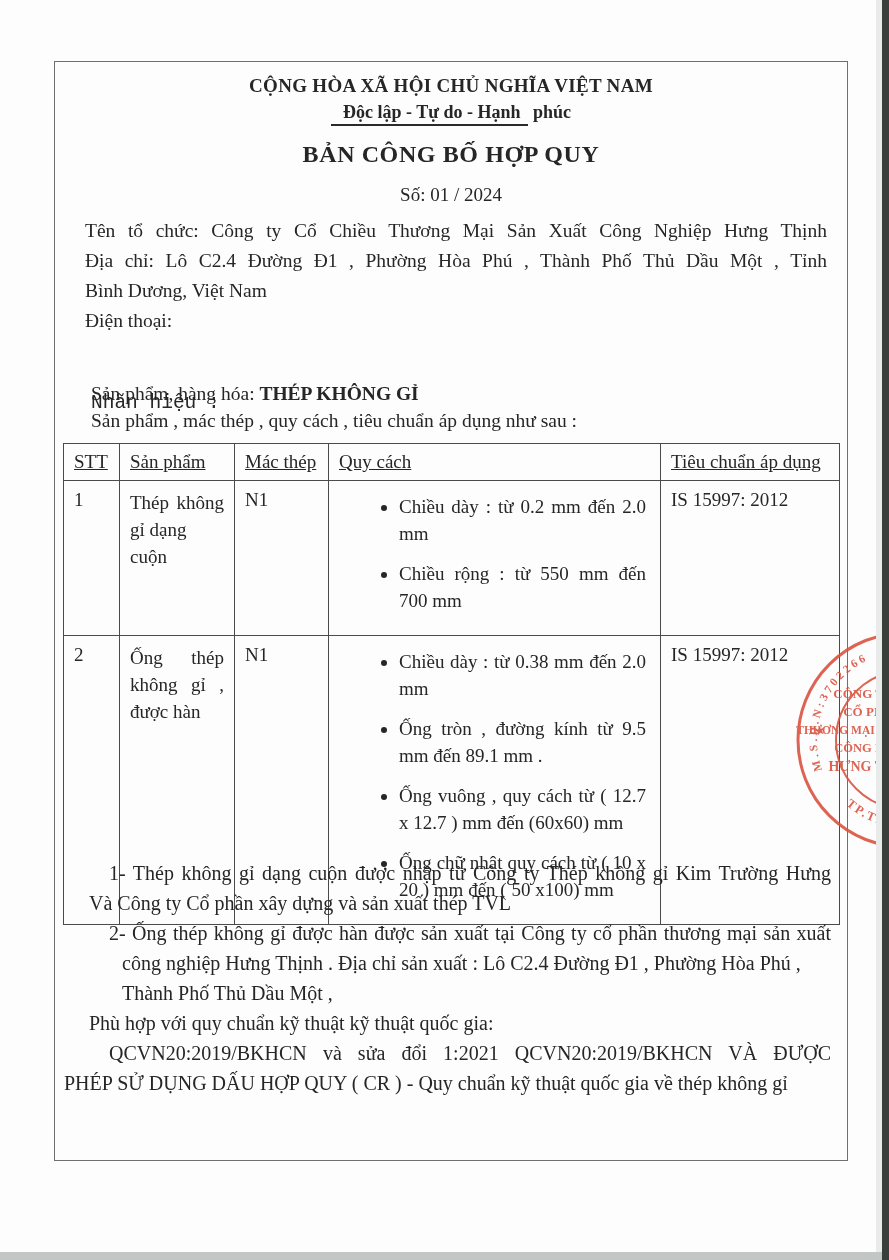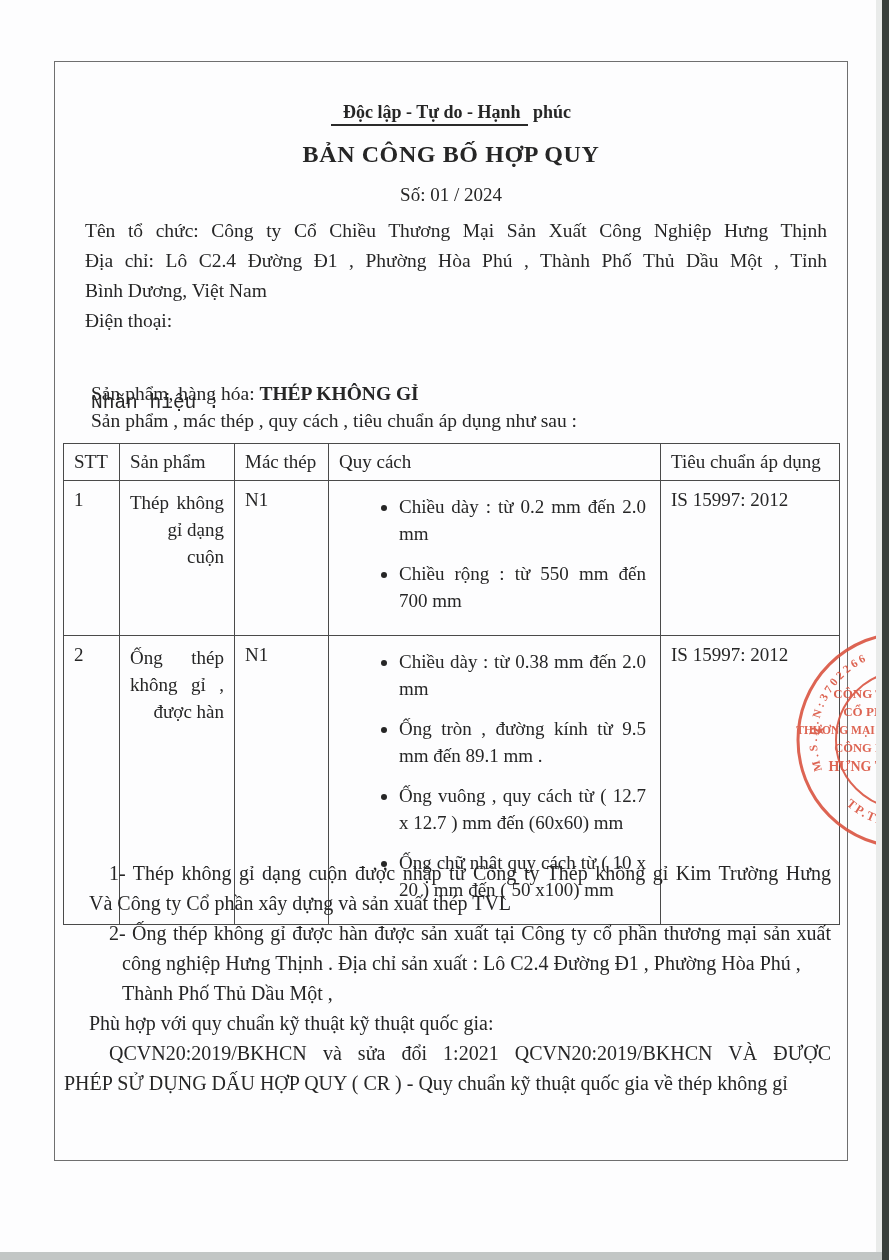--- a/index.html
+++ b/index.html
@@ -48,31 +48,31 @@
     table-layout:fixed;
     font-size:19px;
   }
   table.spec th, table.spec td {
     border:1.8px solid #4a4a4a;
     vertical-align:top;
     padding:8px 10px;
     font-weight:normal;
     text-align:left;
   }
-  table.spec thead th { height:24px; vertical-align:middle; padding:6px 10px; }
+  table.spec thead th { height:24px; vertical-align:middle; padding:6px 10px;text-decoration:underline; }
   col.c-stt  { width:56px; }
   col.c-sp   { width:115px; }
   col.c-mt   { width:94px; }
   col.c-qc   { width:332px; }
   col.c-tc   { width:179px; }
   th.th-stt, td.td-stt { text-align:center; }
   td.td-mt { text-align:center; }
   tr.r1 td { height:80px; }
   tr.r2 td { height:218px; }
-  .sp-lines div { line-height:27px;text-align:right; }
+  .sp-lines div { line-height:27px; }
   .sp-lines div.j { text-align:justify; text-align-last:justify; }
   ul.specs { margin:4px 0 0 0; padding-left:60px; }
   ul.specs li { margin-bottom:13px; line-height:27px; text-align:justify; padding-right:4px; }
 
   .notes { position:absolute; top:796px; left:34px; right:16px; font-size:20px; line-height:30px; }
   .notes .ln { display:block; }
   .ind-a { padding-left:20px; }   
   .ind-b { padding-left:0; }      
   .ind-c { padding-left:33px; }   
   .outd  { margin-left:-25px; }   
@@ -81,20 +81,21 @@
   .stamp-wrap { position:absolute; left:785px; top:620px; width:240px; height:240px; z-index:20; opacity:0.88; }
   .stamp-wrap svg { width:240px; height:240px; }
 </style>
 </head>
 <body>
 
 <div class="page">
 
   <div class="frame">
 
+    <div class="nat-title center">CỘNG HÒA XÃ HỘI CHỦ NGHĨA VIỆT NAM</div>
 
     <div class="motto center"><span class="u">Độc lập - Tự do - Hạnh</span><span> phúc</span></div>
 
     <div class="doc-title center">BẢN CÔNG BỐ HỢP QUY</div>
     <div class="doc-num center">Số: 01 / 2024</div>
 
     <div class="org">
       <div class="just">Tên tổ chức: Công ty Cổ Chiều Thương Mại Sản Xuất Công Nghiệp Hưng Thịnh</div>
       <div class="just">Địa chỉ: Lô C2.4 Đường Đ1 , Phường Hòa Phú , Thành Phố Thủ Dầu Một , Tỉnh</div>
       <div>Bình Dương, Việt Nam</div>

